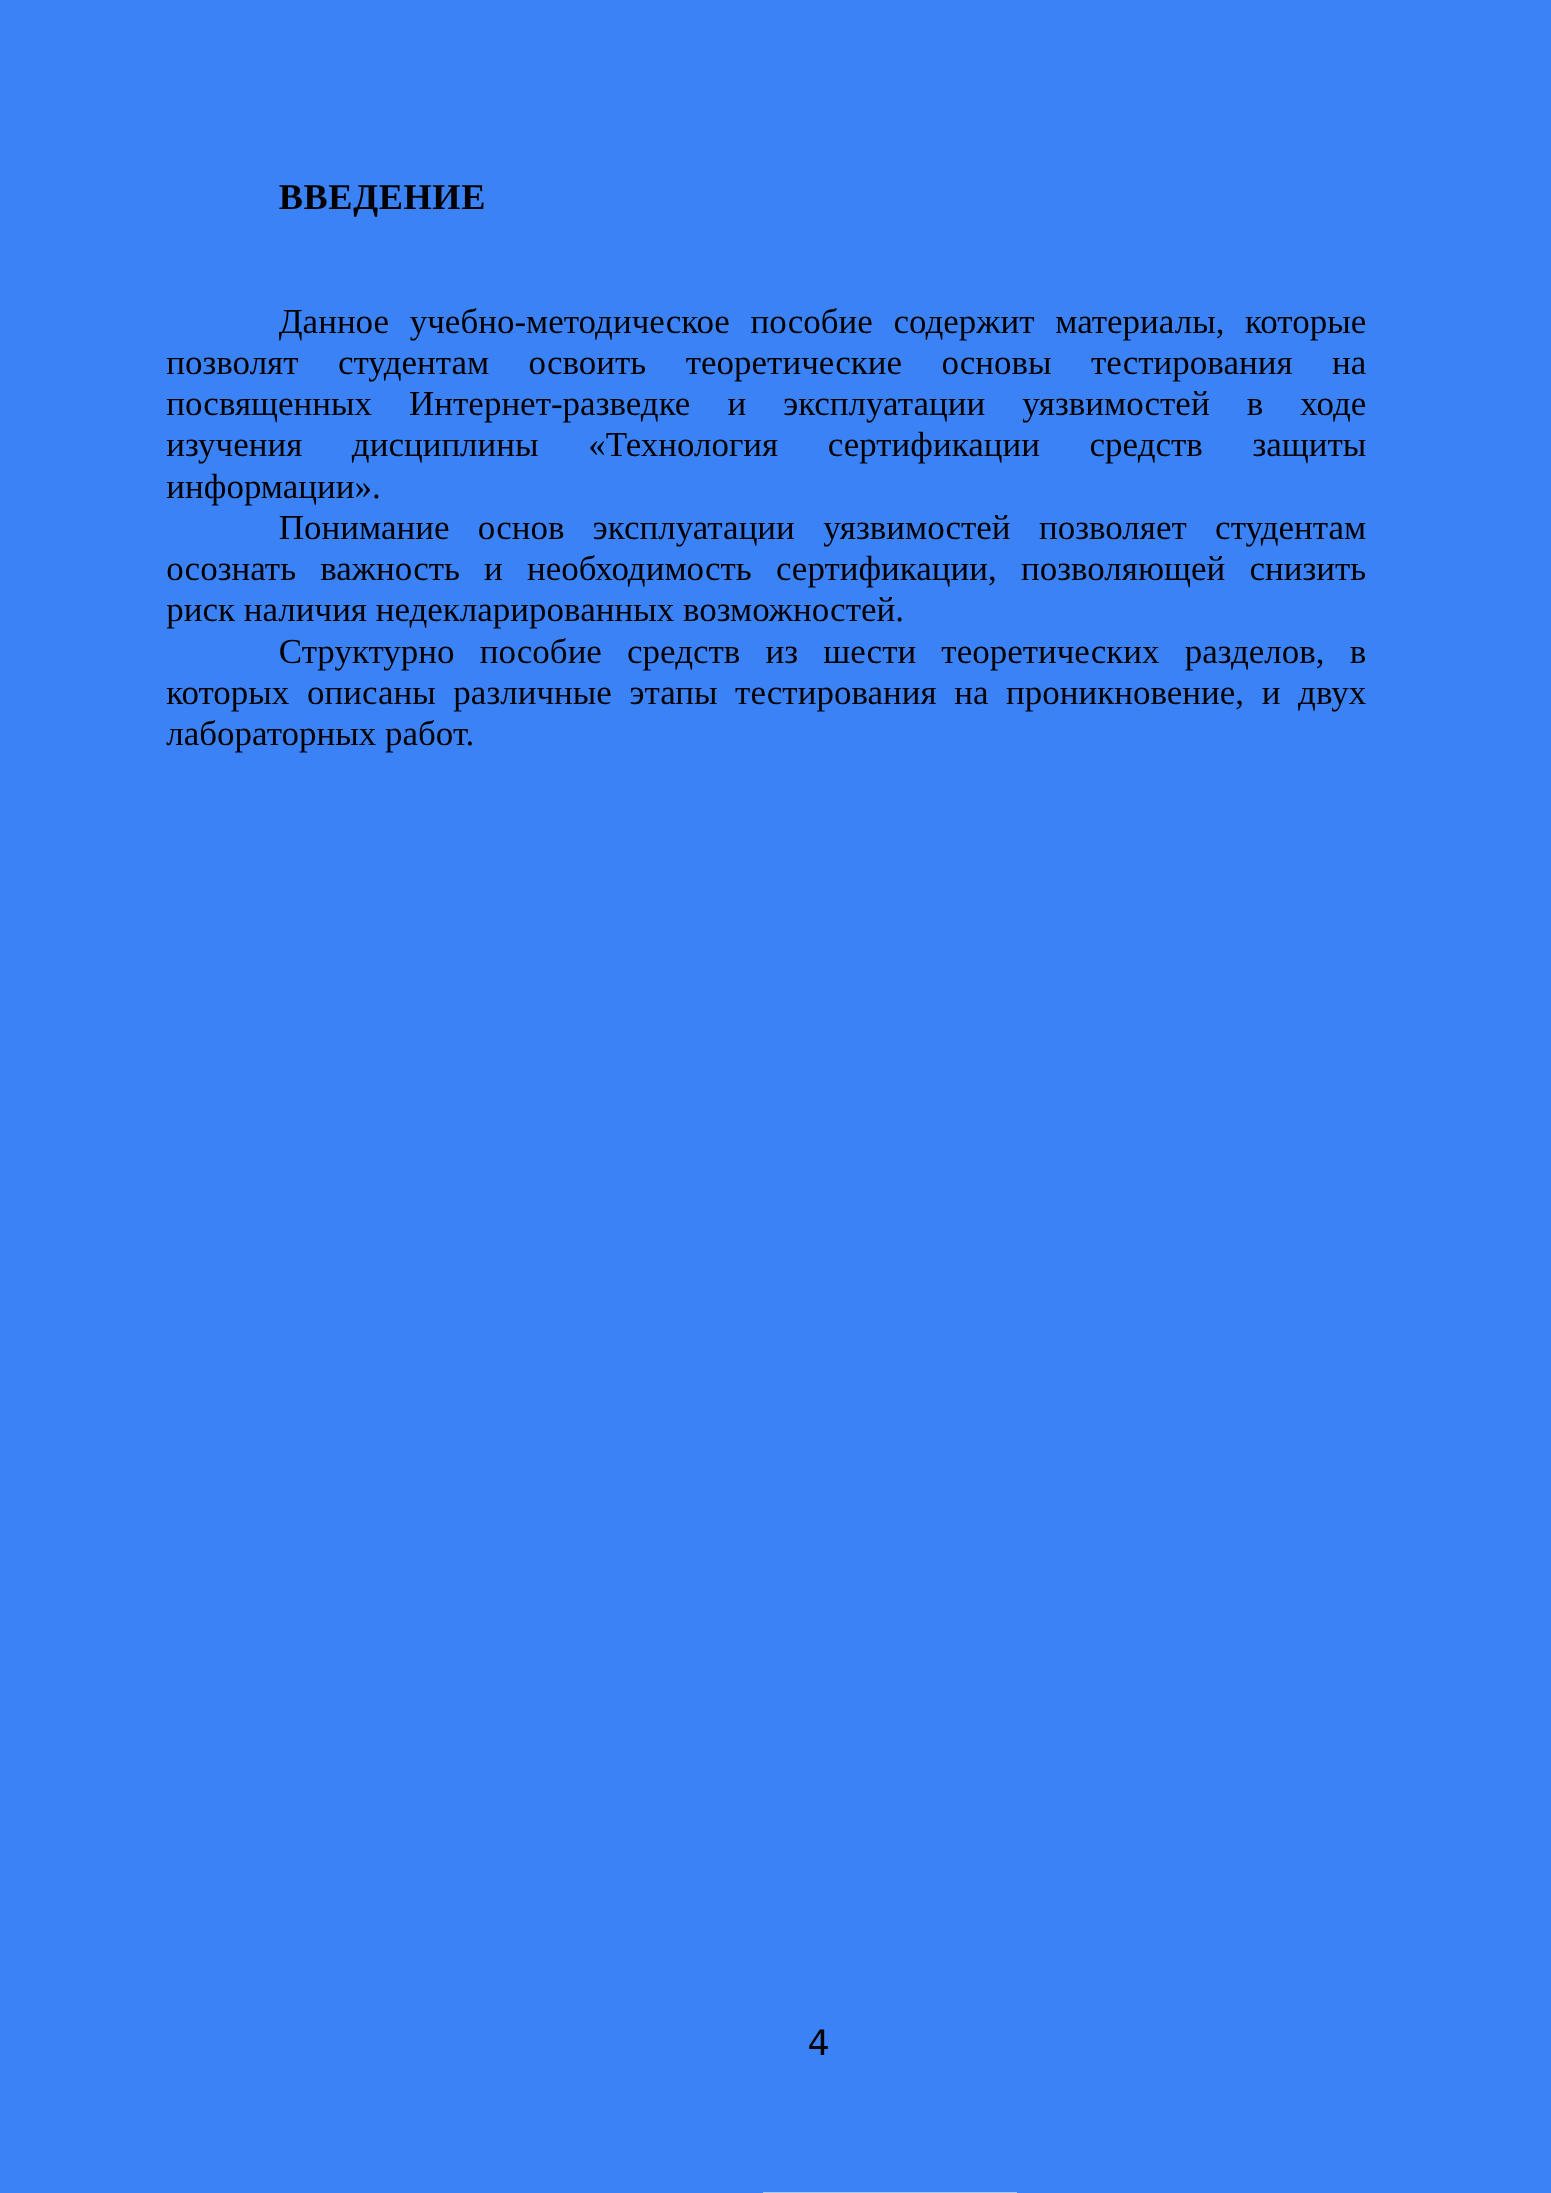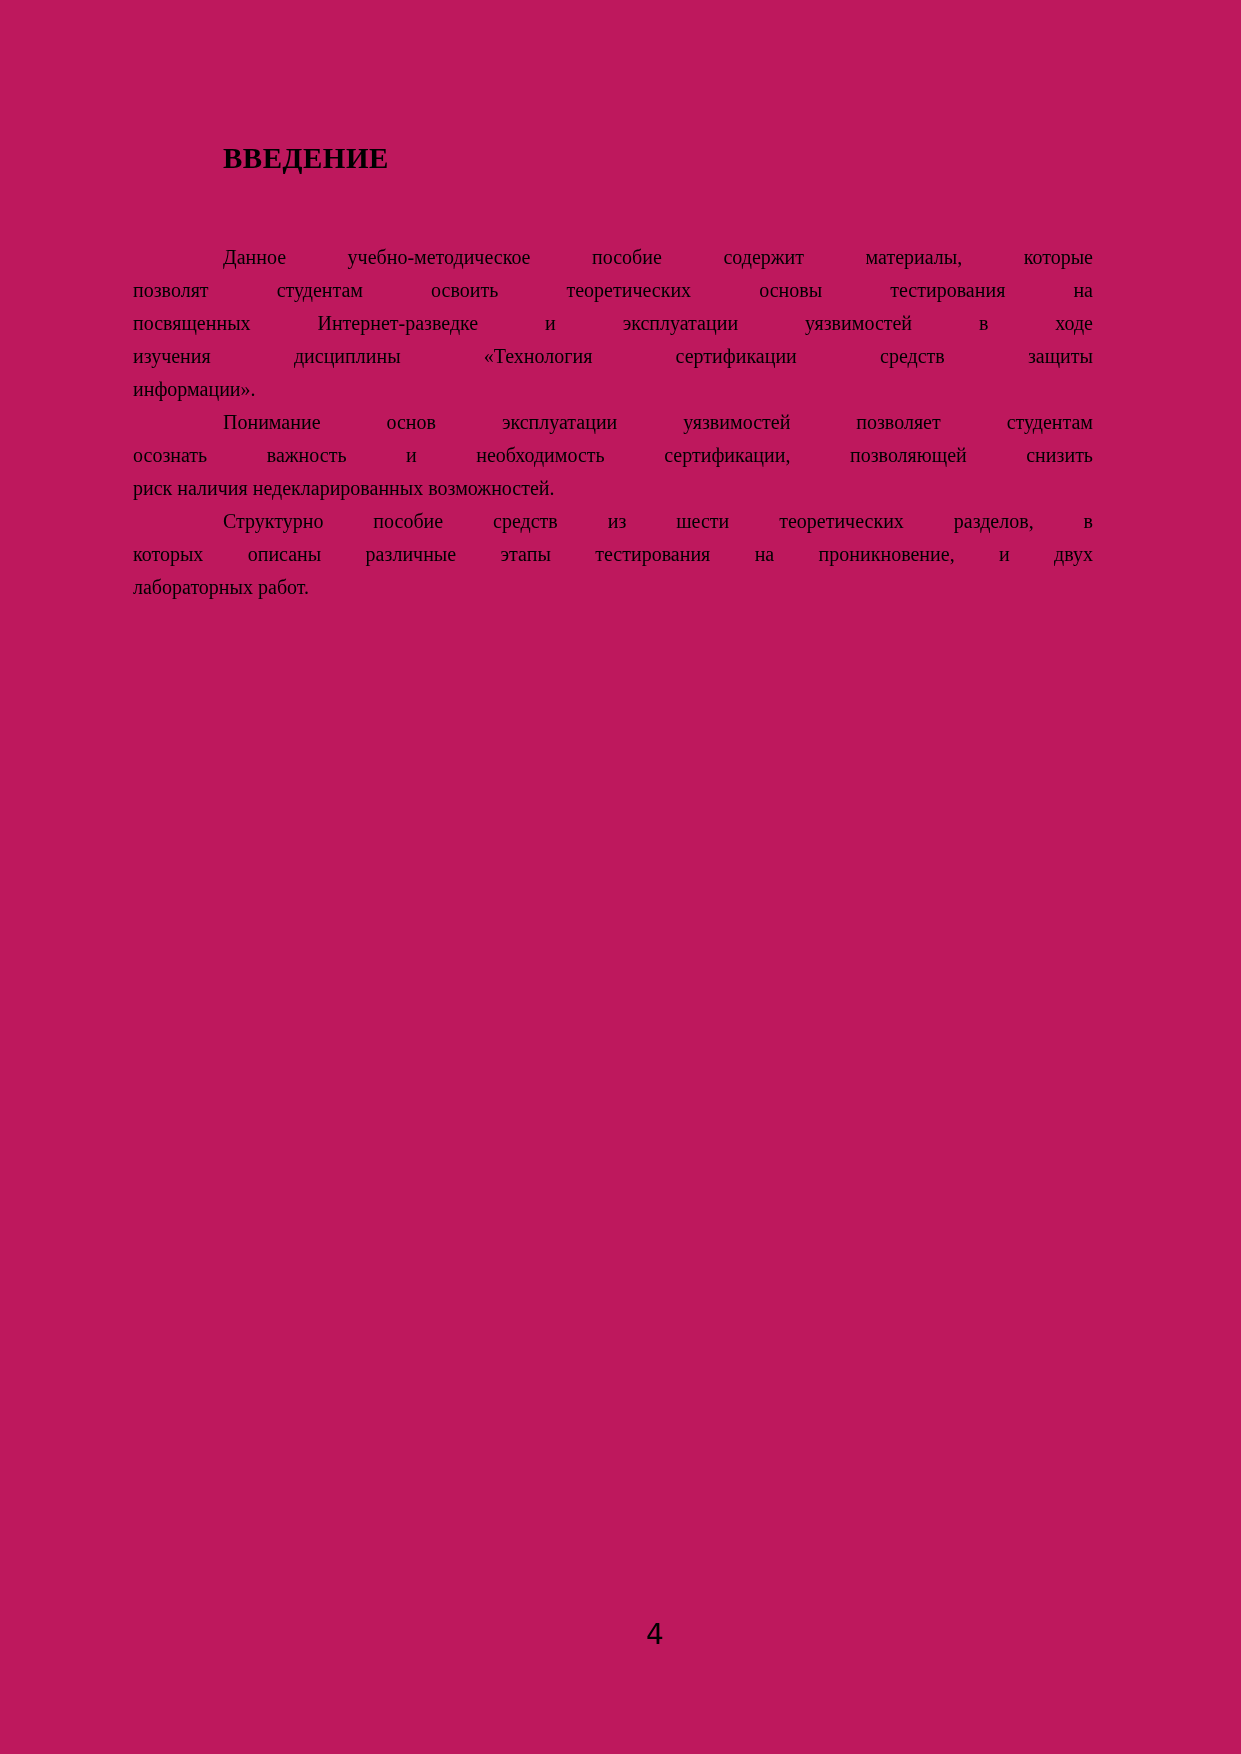--- a/index.html
+++ b/index.html
@@ -4,21 +4,21 @@
 <style>
   html, body {
     margin: 0;
     padding: 0;
     background: #ffffff;
   }
   .page {
     position: relative;
     width: 1241px;
     height: 1754px;
-    background: #be185d;
+    background: #3b82f6;
     color: #000000;
     font-family: "Liberation Serif", "DejaVu Serif", serif;
     overflow: hidden;
   }
   .content {
     position: absolute;
     left: 133px;
     top: 141px;
     width: 960px;
   }
@@ -27,21 +27,21 @@
     line-height: 34px;
     font-weight: bold;
     margin: 0 0 66px 90px;
     letter-spacing: 0.5px;
   }
   .para {
     margin: 0;
     padding: 0;
   }
   .line {
-    font-size: 20px;
+    font-size: 28px;
     line-height: 33px;
     text-align: justify;
     text-align-last: justify;
     white-space: normal;
   }
   .line.first {
     text-indent: 90px;
   }
   .line.last {
     text-align-last: left;
@@ -59,21 +59,21 @@
 </style>
 </head>
 <body>
 
 <div class="page">
   <div class="content">
     <h1 class="heading">ВВЕДЕНИЕ</h1>
     <div id="paragraphs">
         <div class="para">
           <div class="line first">Данное учебно-методическое пособие содержит материалы, которые</div>
-          <div class="line">позволят студентам освоить теоретических основы тестирования на</div>
+          <div class="line">позволят студентам освоить теоретические основы тестирования на</div>
           <div class="line">посвященных Интернет-разведке и эксплуатации уязвимостей в ходе</div>
           <div class="line">изучения дисциплины «Технология сертификации средств защиты</div>
           <div class="line last">информации».</div>
         </div>
         <div class="para">
           <div class="line first">Понимание основ эксплуатации уязвимостей позволяет студентам</div>
           <div class="line">осознать важность и необходимость сертификации, позволяющей снизить</div>
           <div class="line last">риск наличия недекларированных возможностей.</div>
         </div>
         <div class="para">

